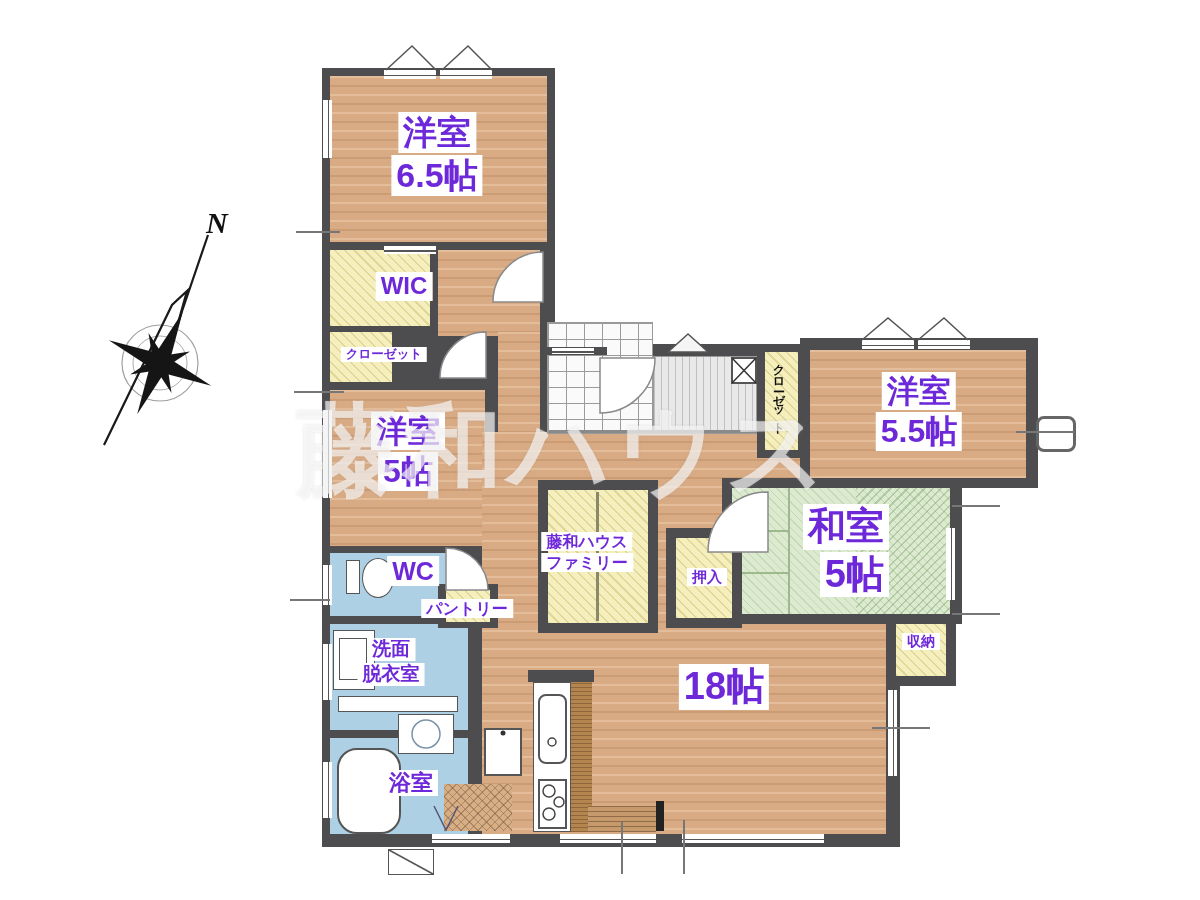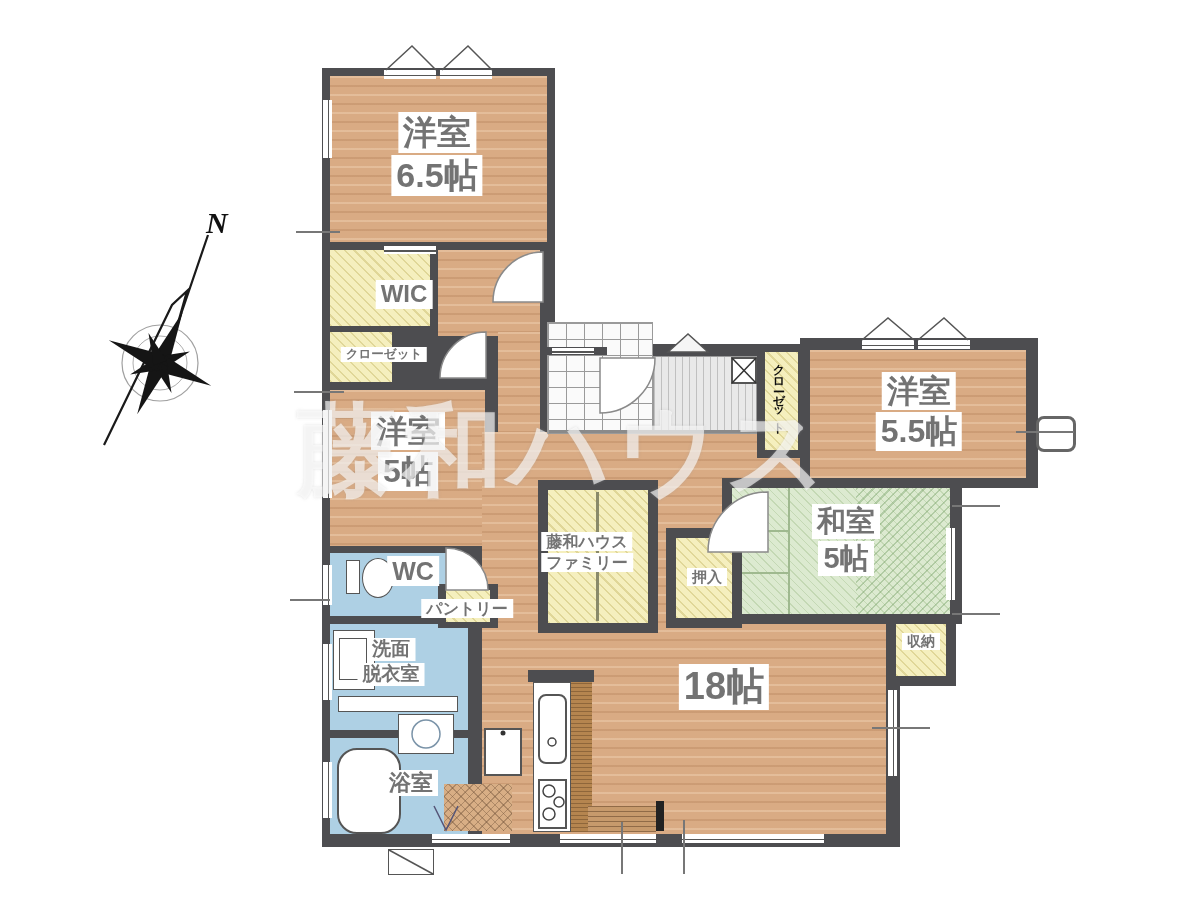--- a/index.html
+++ b/index.html
@@ -26,21 +26,21 @@
         background-image:repeating-linear-gradient(45deg,rgba(110,80,55,.40) 0 1px,transparent 1px 6px),
                          repeating-linear-gradient(-45deg,rgba(110,80,55,.40) 0 1px,transparent 1px 6px);}
   .bar{position:absolute;background-color:#b5854f;
         background-image:repeating-linear-gradient(0deg,rgba(70,45,20,.35) 0 1px,transparent 1px 4px);}
   .whitebox{position:absolute;background:#fff;border:2px solid #555;box-sizing:border-box;}
   .winH{position:absolute;background:#fff;}
   .winH::after{content:"";position:absolute;left:0;right:0;top:50%;height:1.5px;background:#555;}
   .winV{position:absolute;background:#fff;}
   .winV::after{content:"";position:absolute;top:0;bottom:0;left:50%;width:1.5px;background:#555;}
   .lbl{position:absolute;display:flex;flex-direction:column;align-items:center;gap:2px;
-       font-weight:700;color:#737373;transform:translateX(-50%);z-index:40;text-align:center;}
+       font-weight:700;color:#6d28d9;transform:translateX(-50%);z-index:40;text-align:center;}
   .lbl span{background:#fff;padding:0 5px;line-height:1.2;white-space:nowrap;}
   .lblv{position:absolute;writing-mode:vertical-rl;font-weight:700;color:#0d0d0d;z-index:40;
         background:transparent;letter-spacing:1px;}
   .line{position:absolute;background:#8a8a8a;}
   #overlay{position:absolute;left:0;top:0;z-index:30;pointer-events:none;}
   #watermark{position:absolute;left:290px;top:382px;width:550px;height:140px;z-index:60;
        font-size:100px;line-height:136px;font-weight:700;text-align:center;letter-spacing:6px;
        color:rgba(255,255,255,.62);text-shadow:0 0 3px rgba(160,160,160,.30);white-space:nowrap;}
   #compass{position:absolute;left:88px;top:205px;z-index:20;}
 </style>
@@ -196,21 +196,21 @@
       <polygon points="20.8,135.2 75.7,149.8 68.3,166.2"></polygon>
       <polygon points="60.5,128.1 78.5,155.5 65.5,160.5"></polygon>
     </g>
     <text x="118" y="28" font-size="30" font-weight="bold" font-style="italic" font-family="'Liberation Serif','DejaVu Serif',serif" fill="#111">N</text>
   </svg>
 
   <div class="lbl" style="left:437px;top:112px;font-size:34px;">
     <span>洋室</span>
     <span>6.5帖</span>
   </div>
-  <div class="lbl" style="left:404px;top:272px;font-size:24px;margin-top:8px;">
+  <div class="lbl" style="left:404px;top:272px;font-size:24px;">
     <span>WIC</span>
   </div>
   <div class="lbl" style="left:384px;top:347px;font-size:12.5px;">
     <span>クローゼット</span>
   </div>
   <div class="lbl" style="left:408px;top:412px;font-size:32px;">
     <span>洋室</span>
     <span>5帖</span>
   </div>
   <div class="lbl" style="left:413px;top:556px;font-size:25px;">
@@ -226,21 +226,21 @@
   <div class="lbl" style="left:467px;top:599px;font-size:16px;">
     <span>パントリー</span>
   </div>
   <div class="lbl" style="left:587px;top:532px;font-size:16px;">
     <span>藤和ハウス</span>
     <span>ファミリー</span>
   </div>
   <div class="lbl" style="left:707px;top:568px;font-size:15px;">
     <span>押入</span>
   </div>
-  <div class="lbl" style="left:846px;top:504px;font-size:29px;">
+  <div class="lbl" style="left:846px;top:504px;font-size:38px;align-items:flex-end;">
     <span>和室</span>
     <span>5帖</span>
   </div>
   <div class="lblv" style="left:770px;top:355px;font-size:12px;height:96px;">
     <span>クローゼット</span>
   </div>
   <div class="lbl" style="left:921px;top:633px;font-size:14px;">
     <span>収納</span>
   </div>
   <div class="lbl" style="left:919px;top:372px;font-size:32px;">

